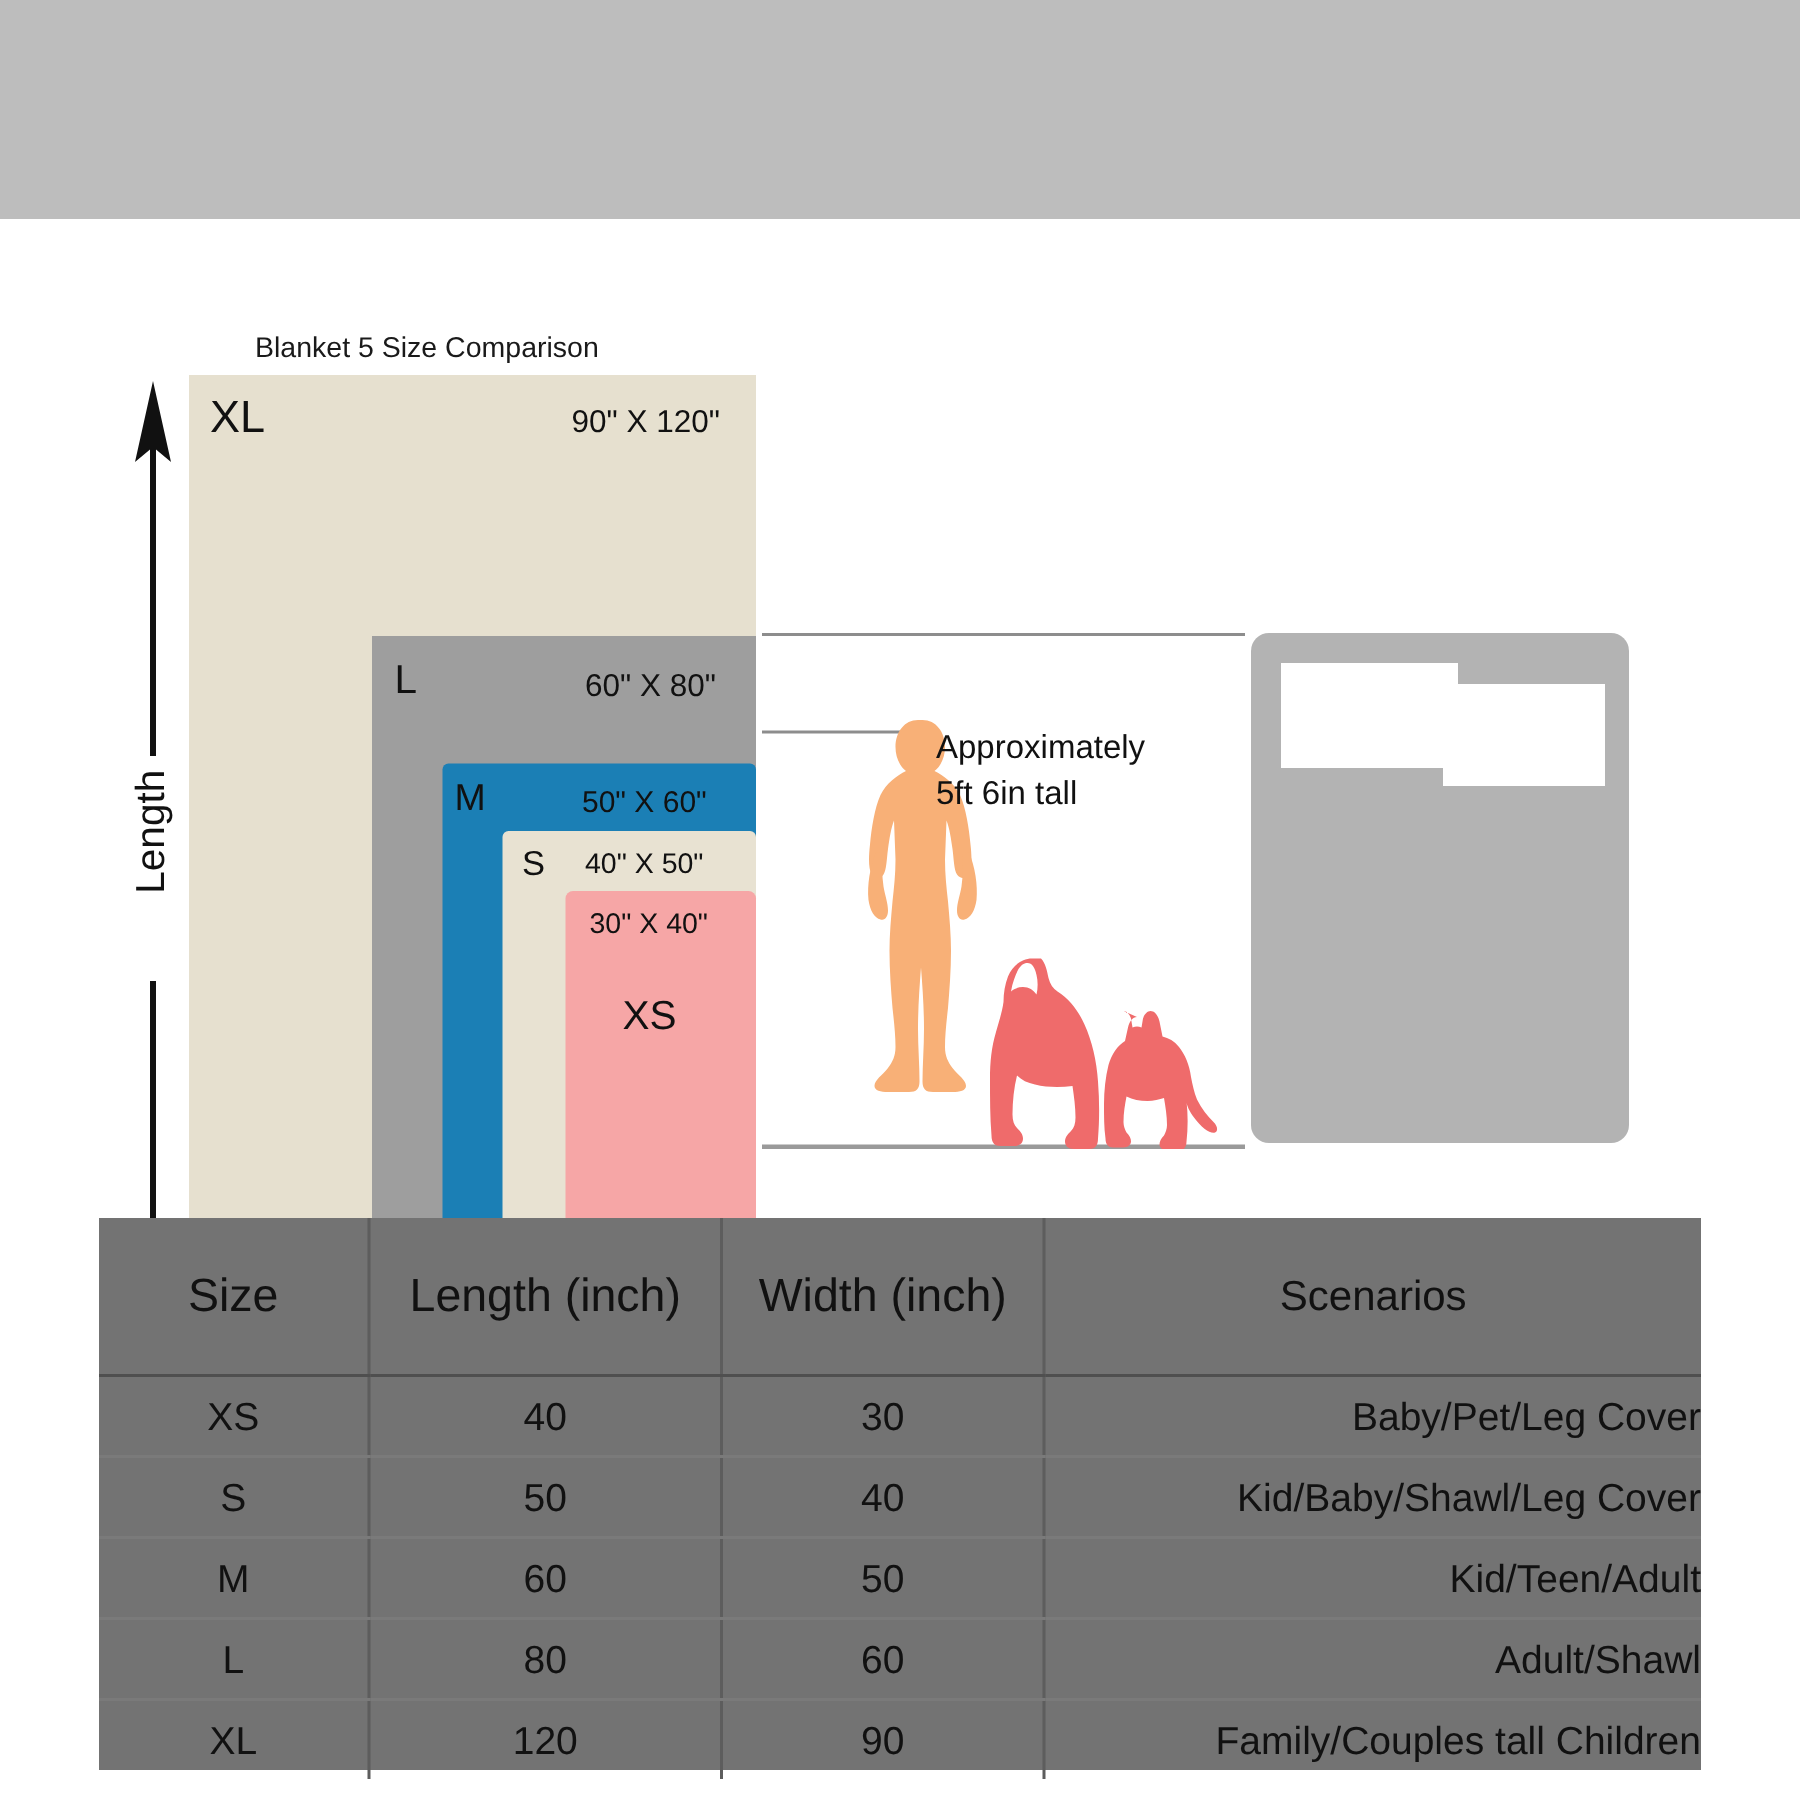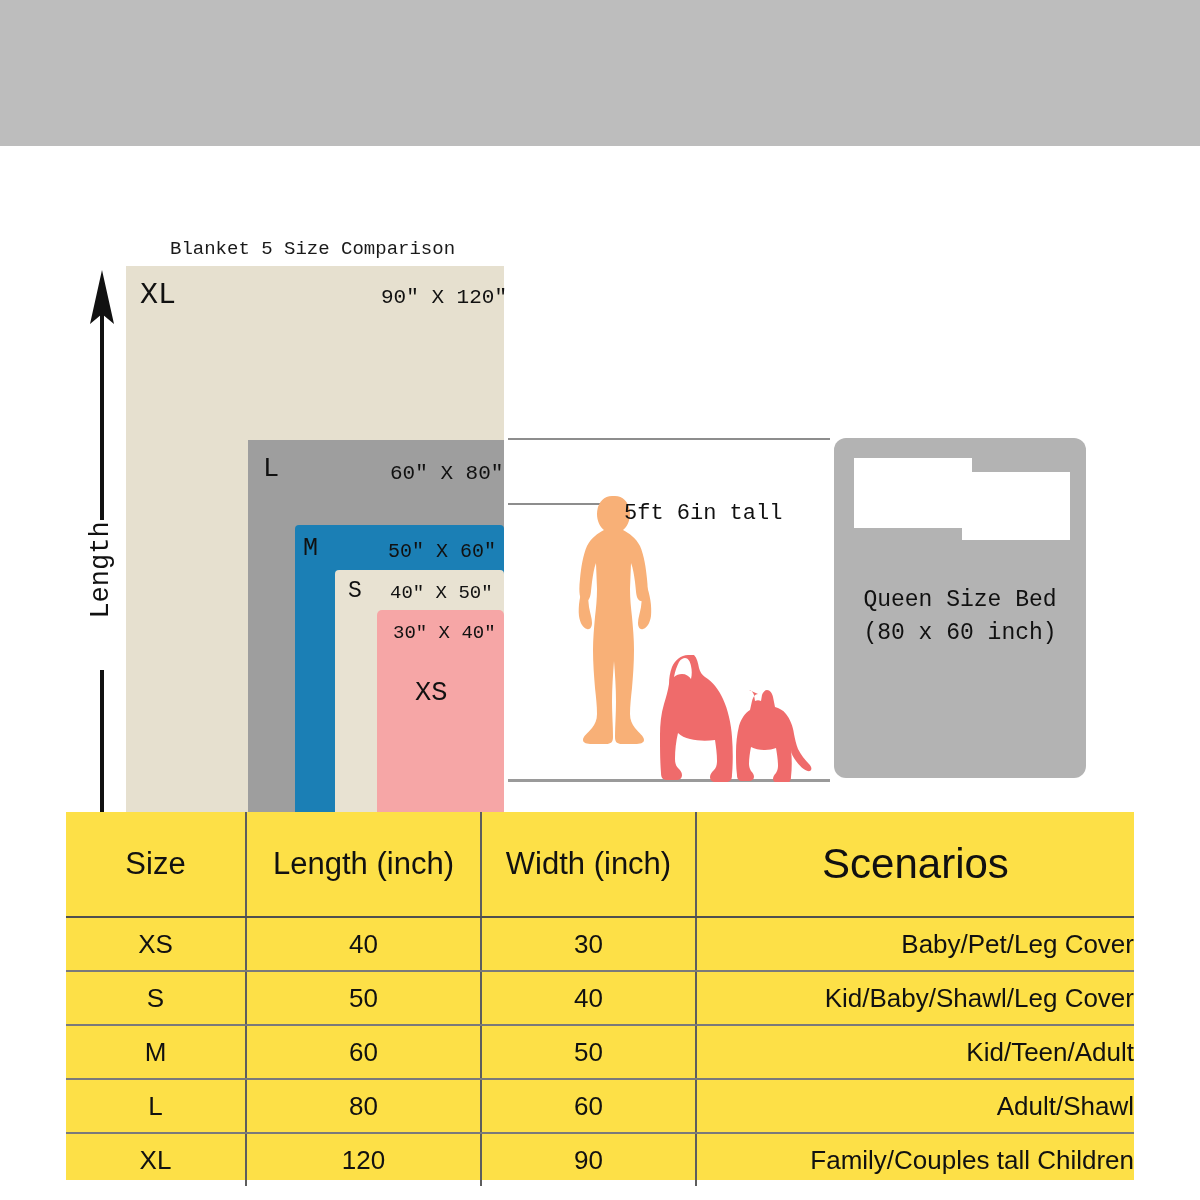--- a/index.html
+++ b/index.html
@@ -19,21 +19,21 @@
   .header-title{
     position:absolute;left:0;top:22px;width:1200px;
     text-align:center;
     font-size:72px;line-height:96px;
     color:#111111;font-weight:400;
     letter-spacing:0.5px;
     white-space:nowrap;
   }
 
   
-  .diagram{position:absolute;left:0;top:162px;width:1040px;height:666px;font-family:Liberation Mono, monospace;}
+  .diagram{position:absolute;left:0;top:146px;width:1040px;height:666px;}
 
   .comparison-caption{
     position:absolute;left:170px;top:76px;
     font-size:19px;color:#1a1a1a;white-space:nowrap;
   }
 
   
   .blanket{position:absolute;}
   .bl-xl{left:126px;top:104px;width:378px;height:654px;background:#e6e0cf;}
   .bl-l {left:248px;top:278px;width:256px;height:480px;background:#9e9e9e;}
@@ -97,41 +97,41 @@
   .pillow-a{left:854px;top:296px;width:118px;height:70px;}
   .pillow-b{left:962px;top:310px;width:108px;height:68px;}
   .bed-text{
     position:absolute;left:834px;top:422px;width:252px;
     text-align:center;font-size:23px;line-height:33px;color:#111;
   }
 
   
   .table-panel{
     position:absolute;left:66px;top:812px;width:1068px;height:368px;
-    background:#fde047;
+    background:#737373;
   }
   table.size-table{
     position:absolute;left:0;top:0;width:1068px;height:368px;
     border-collapse:collapse;table-layout:fixed;
   }
   table.size-table th,table.size-table td{
     color:#111;font-weight:400;padding:0;text-align:center;vertical-align:middle;
   }
   .col-size{width:180px;}
   .col-len{width:235px;}
   .col-wid{width:215px;}
   .col-scn{width:438px;}
 
   table.size-table thead th{
     font-size:31px;height:104px;
     border-right:2px solid #5d5d5d;
     border-bottom:2px solid #4f4f4f;
   }
   table.size-table thead th.last{border-right:none;}
-  table.size-table thead th.scn{font-size:42px;}
+  table.size-table thead th.scn{font-size:28px;}
 
   table.size-table tbody td{
     font-size:26px;height:52px;
     border-right:2px solid #5d5d5d;
     border-bottom:2px solid #7a7a7a;
   }
   table.size-table tbody td.last{border-right:none;text-align:right;}
   table.size-table tbody tr:last-child td{border-bottom:none;}
 </style>
 </head>
@@ -202,37 +202,34 @@
           <path d="M28 3c-7 0-13 5-16 12-2 5-3 11-3 17-1 7-3 13-5 20-3 10-4 20-4 31 0 13 0 26 1 38 0 5 2 7 6 7h9c4 0 6-2 6-5 0-3-2-5-4-7-2-2-3-5-3-9 0-9 1-18 3-26 3 3 7 5 12 6 8 2 17 2 25 1 1 7 2 14 2 21 0 4-1 7-3 9-2 2-4 4-4 7 0 3 2 5 6 5h10c4 0 6-2 6-7 1-12 1-25 0-38-1-14-4-27-9-38-4-9-10-17-18-22-3-2-5-5-6-9-1-5-2-10-5-13zM25 6c3 0 5 3 6 8 1 4 1 9 0 13-2-3-5-5-9-5-3 0-6 1-8 3 1-6 3-11 5-15 2-3 4-4 6-4z"></path>
         </g>
 
         <g fill="#ef6b6b">
           <path d="M98 42c-3 0-5 3-6 7l-2 9c-5 3-9 9-11 16-2 8-3 17-3 26 0 8 0 16 1 23 0 4 2 6 5 6h7c3 0 5-2 5-4 0-2-1-4-3-6-1-2-2-4-2-7 0-6 1-12 2-17 4 2 9 3 14 3 4 0 8-1 11-2 1 6 2 12 2 18 0 3-1 5-2 7-2 2-3 4-3 6 0 2 2 4 5 4h8c3 0 5-2 5-6 1-9 1-18 0-27 0 3 2 7 5 11 5 7 11 11 14 10 2-1 2-4-1-7-4-4-8-9-11-15-2-5-3-10-4-15-1-8-4-15-8-20-3-4-7-6-11-7l-2-10c-1-4-3-7-6-7-2 0-4 2-5 5l-1 6c-2-1-4-1-6 0l-1-6c-1-3-3-5-5-5z"></path>
         </g>
       </svg>
     </div>
 
     <div class="person-text">
+      <div>Approximately</div>
       <div>5ft 6in tall</div>
     </div>
 
     <div class="bed"></div>
     <div class="pillow pillow-a">
       <svg width="118" height="70" viewBox="0 0 118 70">
         <path fill="#ffffff" d="M10 0h98c4 0 6 3 5 7-1 6-1 12 0 18 1 6 1 14 0 20-1 5-1 12 0 18 1 5-1 7-5 7H10c-4 0-6-2-5-7 1-6 1-13 0-18-1-6-1-14 0-20 1-6 1-12 0-18-1-4 1-7 5-7z"></path>
       </svg>
     </div>
     <div class="pillow pillow-b">
       <svg width="108" height="68" viewBox="0 0 108 68">
         <path fill="#ffffff" d="M10 0h88c4 0 6 3 5 7-1 6-1 12 0 17 1 6 1 14 0 20-1 5-1 12 0 17 1 5-1 7-5 7H10c-4 0-6-2-5-7 1-5 1-12 0-17-1-6-1-14 0-20 1-5 1-11 0-17-1-4 1-7 5-7z"></path>
       </svg>
-    </div>
-    <div class="bed-text">
-      <div>Queen Size Bed</div>
-      <div>(80 x 60 inch)</div>
     </div>
 
   </div>
 
   <div class="table-panel">
     <table class="size-table">
       <colgroup>
         <col class="col-size">
           <col class="col-len">
           <col class="col-wid">

